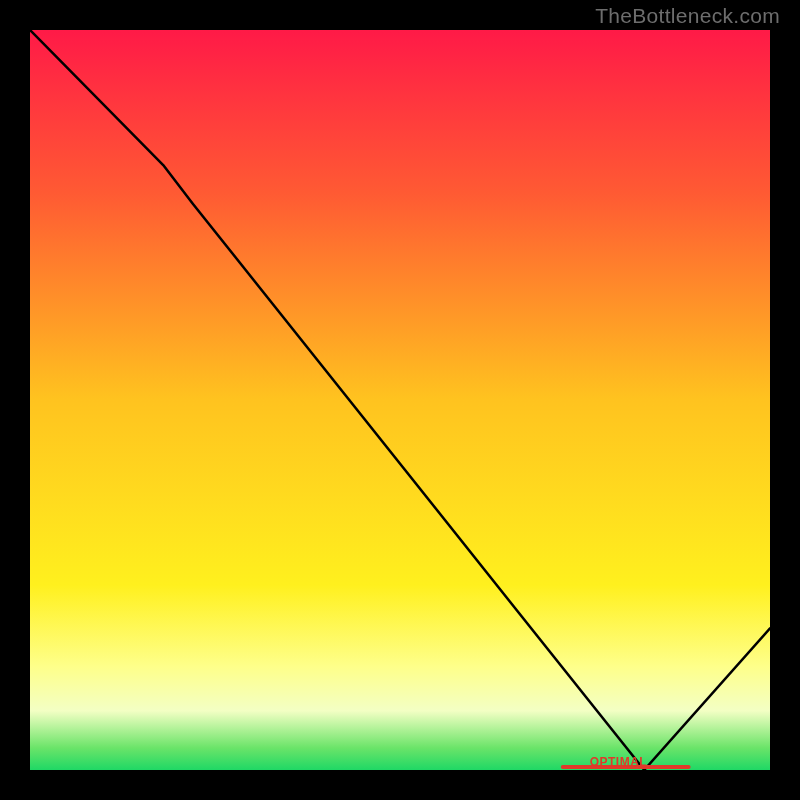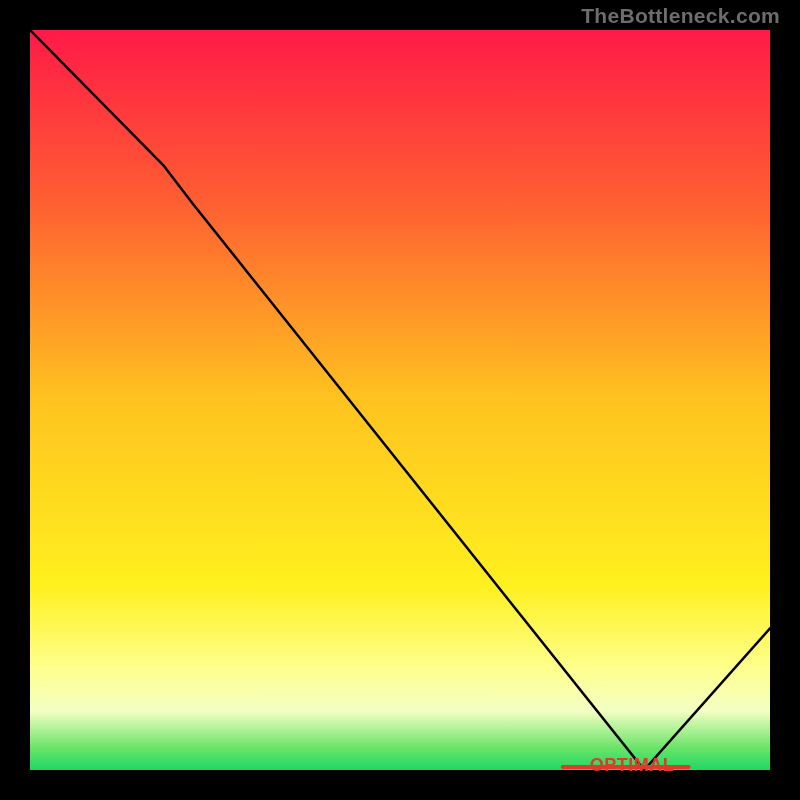--- a/index.html
+++ b/index.html
@@ -18,36 +18,36 @@
     width: 800px;
     height: 800px;
     background: #000;
   }
   .watermark {
     position: absolute;
     top: 4px;
     right: 20px;
     color: #6d6d6d;
     font-size: 21px;
-    font-weight: 700;
+    font-weight: 400;
     letter-spacing: 0.3px;
   }
   .plot-area {
     position: absolute;
     left: 30px;
     top: 30px;
     width: 740px;
     height: 740px;
   }
   svg {
     display: block;
   }
   .optimal-label {
     position: absolute;
-    font-size: 18px;
+    font-size: 12px;
     font-weight: 700;
     color: #e03a2a;
     letter-spacing: 0.5px;
     white-space: nowrap;
   }
 </style>
 </head>
 <body>
 
 <div class="frame">

